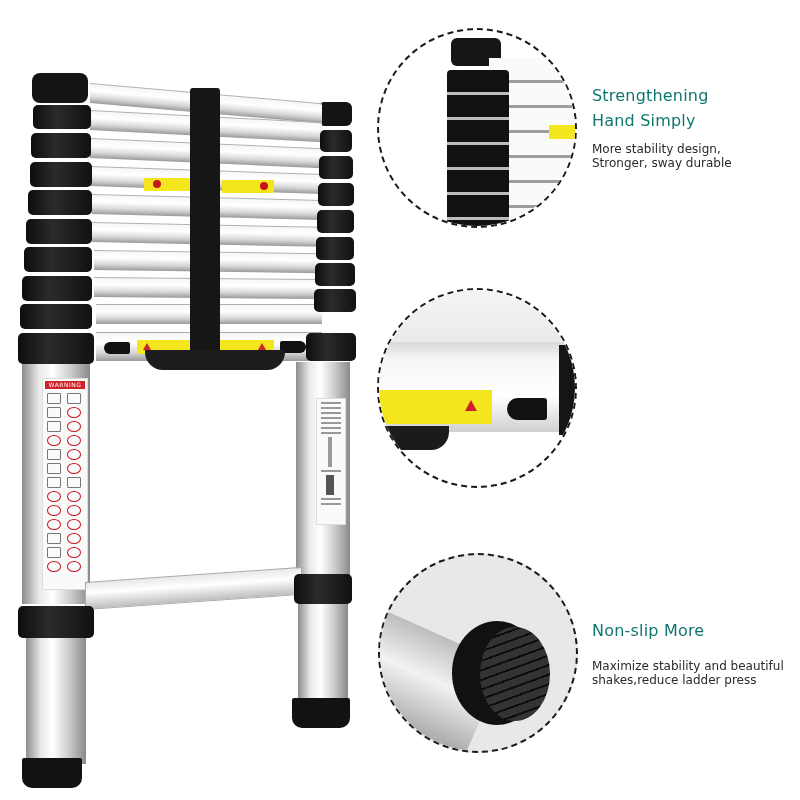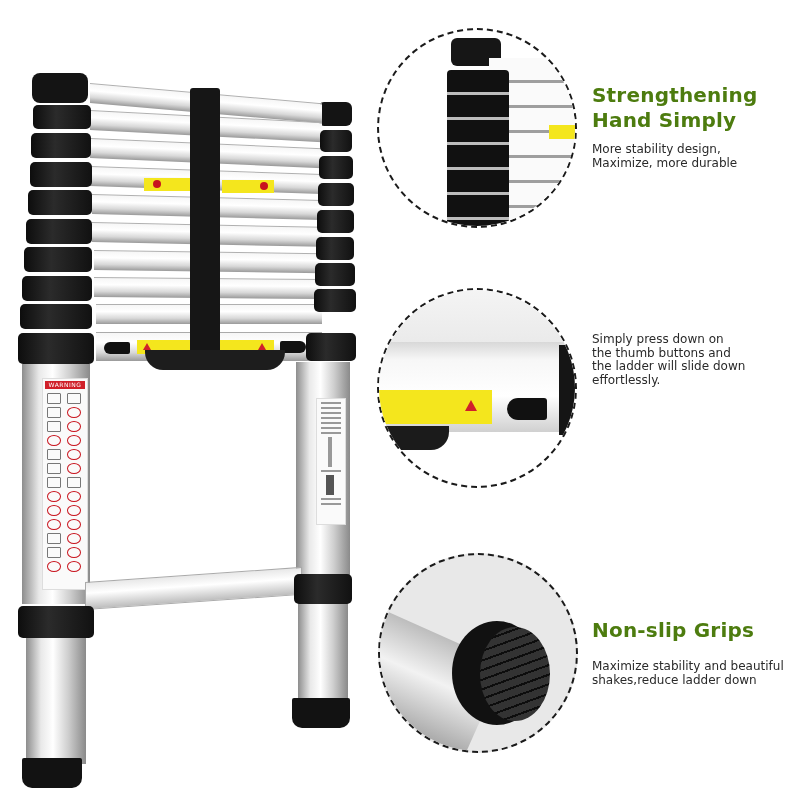--- a/index.html
+++ b/index.html
@@ -35,21 +35,21 @@
 
   
   .circle { position:absolute; width:200px; height:200px; border-radius:50%;
             border:2.5px dashed #1a1a1a; overflow:hidden; background:#fff; box-sizing:border-box; }
   #c1 { left:377px; top:28px; }
   #c2 { left:377px; top:288px; }
   #c3 { left:378px; top:553px; background:#e8e8e8; }
 
   
   .feature { position:absolute; left:592px; }
-  .feature h2 { margin:0; font-weight:bold; font-size:20px; line-height:25px; color:#4d7c0f;
+  .feature h2 { margin:0; font-weight:normal; font-size:16px; line-height:25px; color:#0f766e;
                 font-family:"DejaVu Sans", sans-serif; letter-spacing:0.2px; }
   .feature p { margin:10px 0 0; font-size:12px; line-height:13.5px; color:#2a2a2a;
                font-family:"DejaVu Sans", sans-serif; }
   #f1 { top:83px; }
   #f2 { top:323px; }
   #f3 { top:618px; }
   #f3 p { margin-top:17px; }
 </style>
 </head>
 <body>
@@ -193,34 +193,28 @@
   <div class="abs" style="left:100px;top:72px;width:70px;height:94px;border-radius:50%;background:repeating-linear-gradient(-20deg,#333 0 7px,#0d0d0d 7px 9px);"></div>
 </div>
 
 <div class="feature" id="f1">
   <h2>
     <span>Strengthening</span><br>
     <span>Hand Simply</span>
   </h2>
   <p>
     <span>More stability design,</span><br>
-    <span>Maximize, more durable</span>
+    <span>Stronger, sway durable</span>
   </p>
 </div>
 
 <div class="feature" id="f2">
-  <p>
-    <span>Simply press down on</span><br>
-    <span>the thumb buttons and</span><br>
-    <span>the ladder will slide down</span><br>
-    <span>effortlessly.</span>
-  </p>
 </div>
 
 <div class="feature" id="f3">
   <h2>
-    <span>Non-slip Grips</span>
+    <span>Non-slip More</span>
   </h2>
   <p>
     <span>Maximize stability and beautiful</span><br>
-    <span>shakes,reduce ladder down</span>
+    <span>shakes,reduce ladder press</span>
   </p>
 </div>
 
 </body></html>

